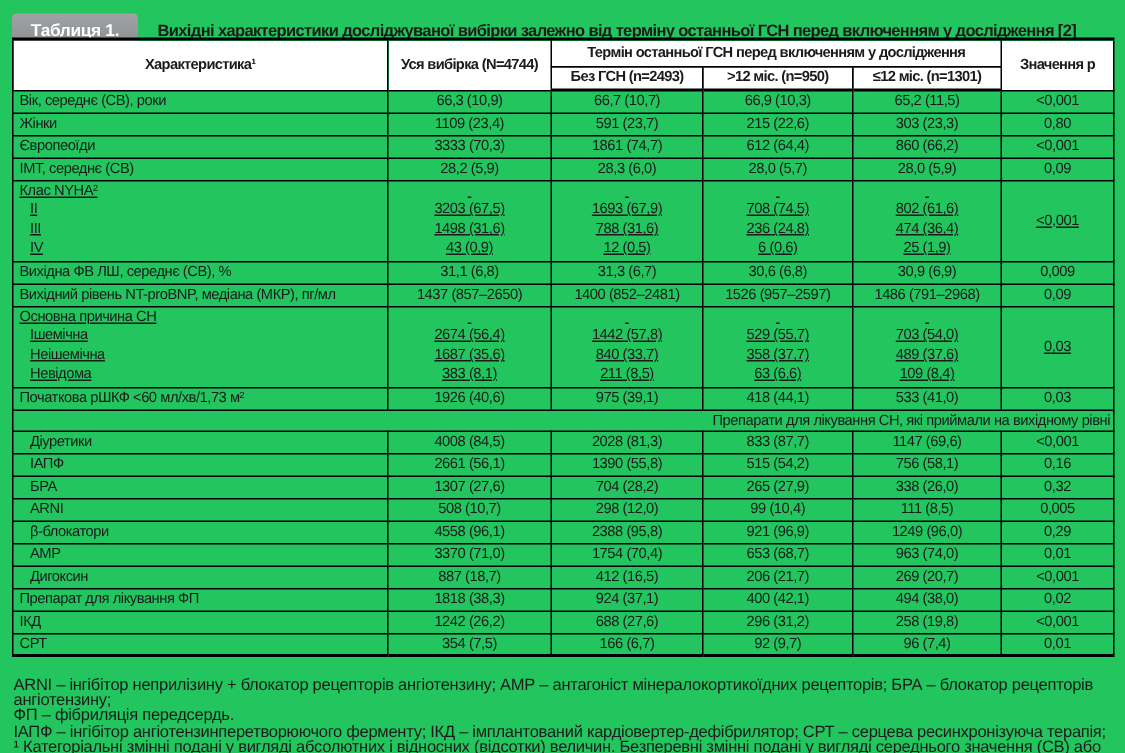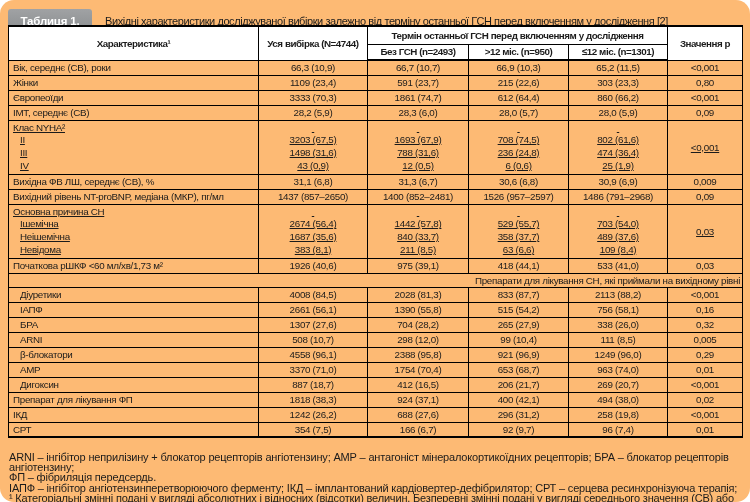--- a/index.html
+++ b/index.html
@@ -1,25 +1,24 @@
 <!DOCTYPE html>
 <html><head>
 <meta charset="utf-8">
 <style>
   * { box-sizing: border-box; }
   html, body { margin: 0; padding: 0; background: #fff; }
   .page {
     position: relative;
     width: 750px;
     height: 502px;
-    background: #fdba74;
+    background: #22c55e;
     font-family: "Liberation Sans", sans-serif;
     color: #1b1b1b;
     overflow: hidden;
-    border-radius: 14px;
   }
   .header {
     position: absolute;
     left: 8px; top: 8px; right: 6px;
     height: 25px;
     display: flex;
     align-items: center;
   }
   .badge {
     flex: 0 0 84px;
@@ -29,21 +28,21 @@
     font-weight: bold;
     font-size: 11.5px;
     letter-spacing: -0.2px;
     display: flex;
     align-items: center;
     justify-content: center;
     border-radius: 3px;
   }
   .title {
     margin-left: 13px;
-    font-weight: normal;
+    font-weight: bold;
     font-size: 11px;
     letter-spacing: -0.42px;
     white-space: nowrap;
     color: #1b1b1b;
   }
   table.data-table {
     position: absolute;
     left: 8px; top: 25px;
     width: 734px;
     border-collapse: collapse;
@@ -249,21 +248,21 @@
           <td class="val pval">0,03</td>
         </tr>
         <tr class="section-row">
           <td class="section-cell" colspan="6">Препарати для лікування СН, які приймали на вихідному рівні</td>
         </tr>
         <tr class="single-row">
           <td class="label indent">Діуретики</td>
           <td class="val">4008 (84,5)</td>
           <td class="val">2028 (81,3)</td>
           <td class="val">833 (87,7)</td>
-          <td class="val">2113 (88,2)</td>
+          <td class="val">1147 (69,6)</td>
           <td class="val pval">&lt;0,001</td>
         </tr>
         <tr class="single-row">
           <td class="label indent">ІАПФ</td>
           <td class="val">2661 (56,1)</td>
           <td class="val">1390 (55,8)</td>
           <td class="val">515 (54,2)</td>
           <td class="val">756 (58,1)</td>
           <td class="val pval">0,16</td>
         </tr>

